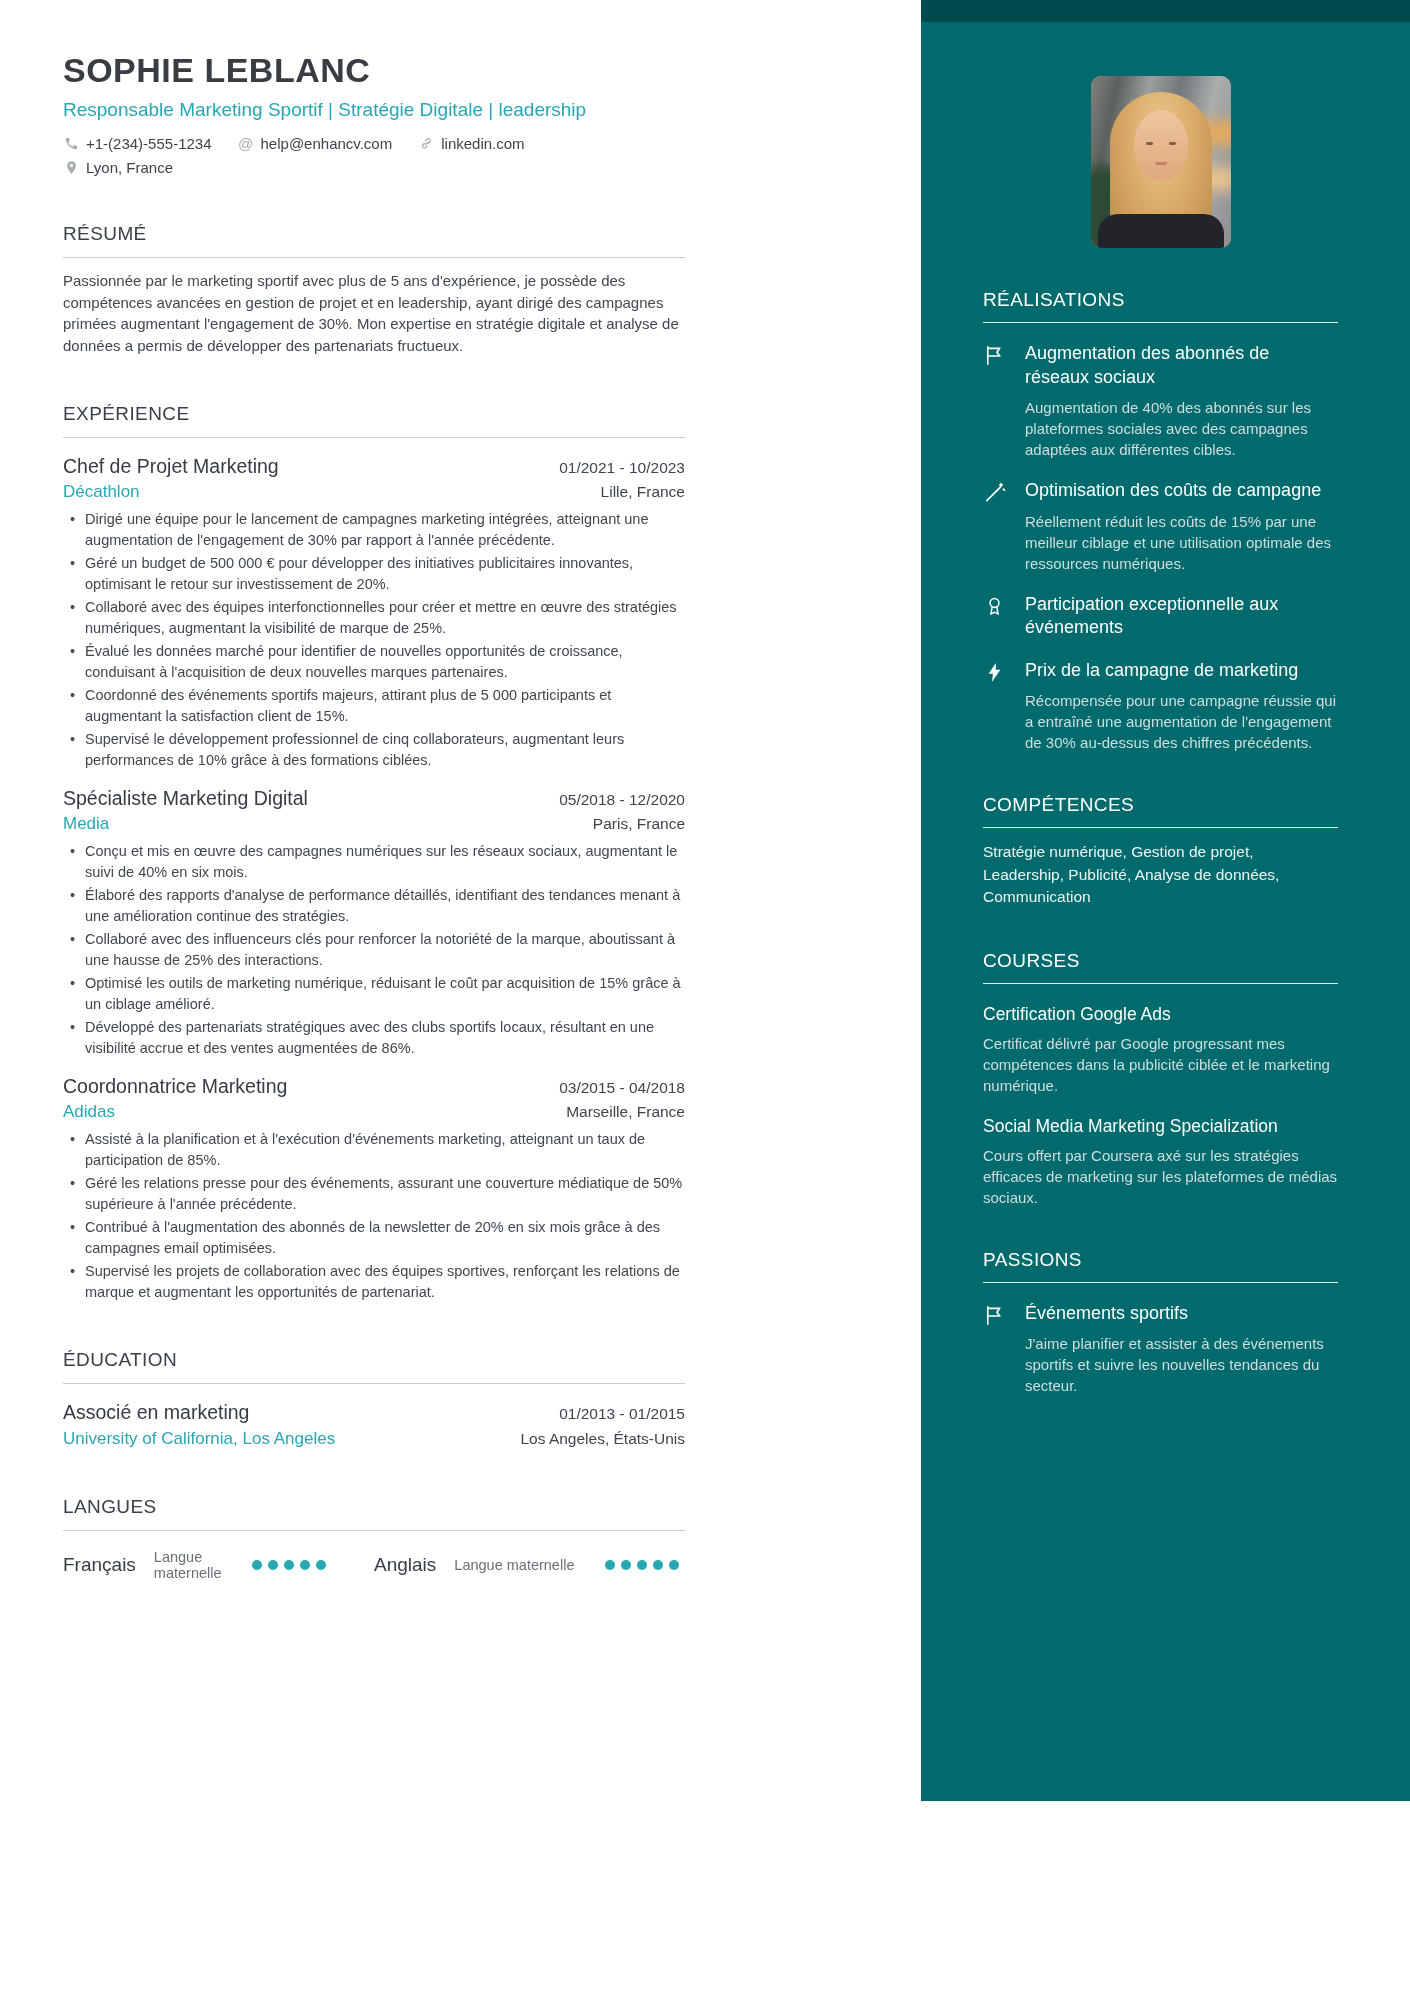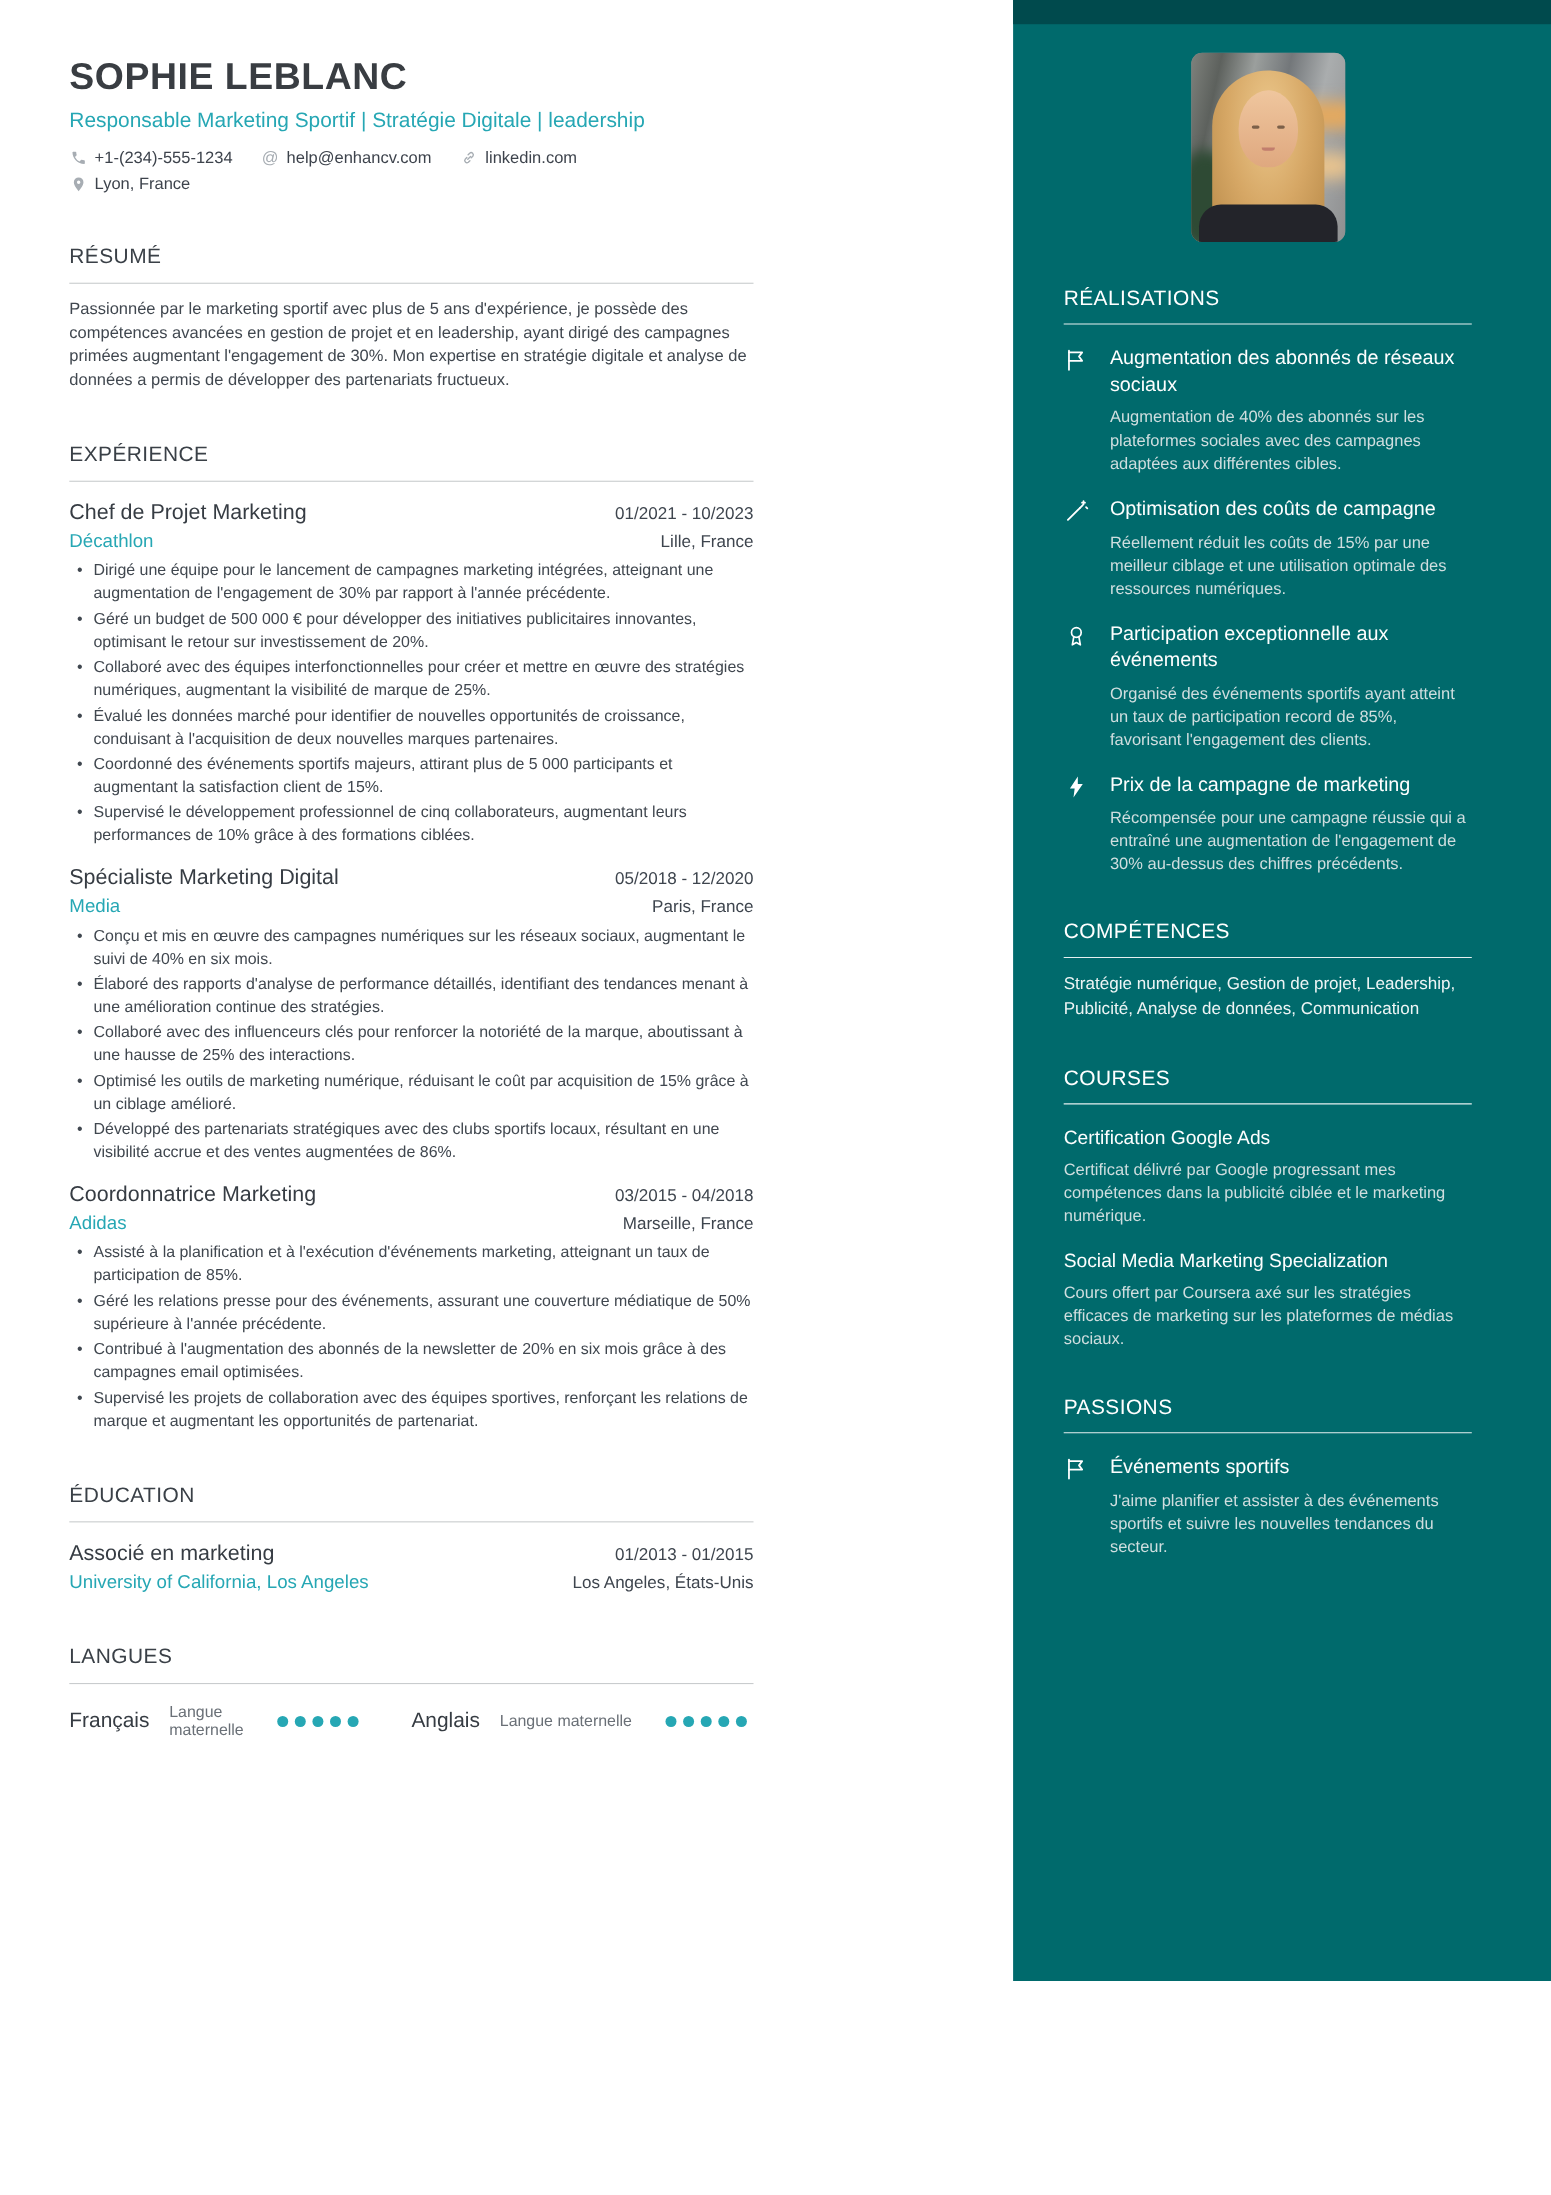--- a/index.html
+++ b/index.html
@@ -52,21 +52,21 @@
   .lang{display:flex;align-items:center;width:50%;}
   .lang-name{font-size:19px;color:#363c43;}
   .lang-level{font-size:14.5px;color:var(--muted);margin-left:18px;}
   .lang-dots{display:flex;margin-left:auto;margin-right:48px;}
   .lang:last-child .lang-dots{margin-right:6px;}
   .dot{width:10px;height:10px;border-radius:50%;background:var(--accent);margin-left:6px;}
 
   
   .sidebar{position:absolute;left:921px;top:0;width:489px;height:100%;background:var(--sidebar);color:#fff;}
   .sidebar::before{content:"";position:absolute;left:0;top:0;width:100%;height:22px;background:var(--sidebar-top);}
-  .side-content{position:relative;padding:48px 72px 0 46px;}
+  .side-content{position:relative;padding:48px 72px 0 62px;margin-top:28px;}
 
   .photo{position:relative;width:140px;height:172px;margin:0 auto;border-radius:10px;overflow:hidden;background:#8d918f;}
   .ph-bg{position:absolute;inset:0;background:linear-gradient(102deg,#7f827d 0%,#5d615d 16%,#9b9f9d 34%,#73777a 52%,#aaadae 72%,#8e8f90 100%);}
   .ph-warm1{position:absolute;right:-12px;top:44px;width:74px;height:26px;background:#e3a95f;border-radius:14px;filter:blur(7px);}
   .ph-warm2{position:absolute;right:-8px;top:92px;width:64px;height:22px;background:#f0c78c;border-radius:12px;filter:blur(8px);}
   .ph-plant{position:absolute;left:-16px;bottom:-8px;width:58px;height:92px;background:#2e4a34;border-radius:50%;filter:blur(6px);}
   .ph-hair{position:absolute;left:50%;transform:translateX(-50%);top:16px;width:102px;height:158px;background:radial-gradient(ellipse at 50% 28%,#ecc88c 0%,#d6a765 52%,#b88a49 100%);border-radius:52px 52px 36px 36px;}
   .ph-face{position:absolute;left:50%;transform:translateX(-50%);top:34px;width:54px;height:70px;background:linear-gradient(#efc69e,#dfa87f);border-radius:50% 50% 46% 46%;}
   .ph-eye{position:absolute;top:32px;width:7px;height:3px;border-radius:2px;background:#7c6049;}
   .ph-eye.l{left:12px;} .ph-eye.r{right:12px;}
@@ -289,21 +289,20 @@
       <div class="ach-text">Réellement réduit les coûts de 15% par une meilleur ciblage et une utilisation optimale des ressources numériques.</div>
     </div>
   </div>
             <div class="ach">
     <span class="ach-icon"><svg viewBox="0 0 24 24" width="23" height="23" fill="none" stroke="currentColor" stroke-width="1.6" stroke-linecap="round" stroke-linejoin="round">
                   <circle cx="12" cy="8.3" r="4.6"></circle>
                   <path d="M9.6 12.3 8.2 20l3.8-2.1L15.8 20l-1.4-7.7"></path>
                 </svg></span>
     <div class="ach-body">
       <div class="ach-title">Participation exceptionnelle aux événements</div>
-      <div class="ach-text">Organisé des événements sportifs ayant atteint un taux de participation record de 85%, favorisant l'engagement des clients.</div>
     </div>
   </div>
             <div class="ach">
     <span class="ach-icon"><svg viewBox="0 0 24 24" width="23" height="23" fill="currentColor">
                   <path d="M13.4 2 5.9 13.3h4.5L9.3 22l8.8-12.8h-4.7L13.4 2z"></path>
                 </svg></span>
     <div class="ach-body">
       <div class="ach-title">Prix de la campagne de marketing</div>
       <div class="ach-text">Récompensée pour une campagne réussie qui a entraîné une augmentation de l'engagement de 30% au-dessus des chiffres précédents.</div>
     </div>

